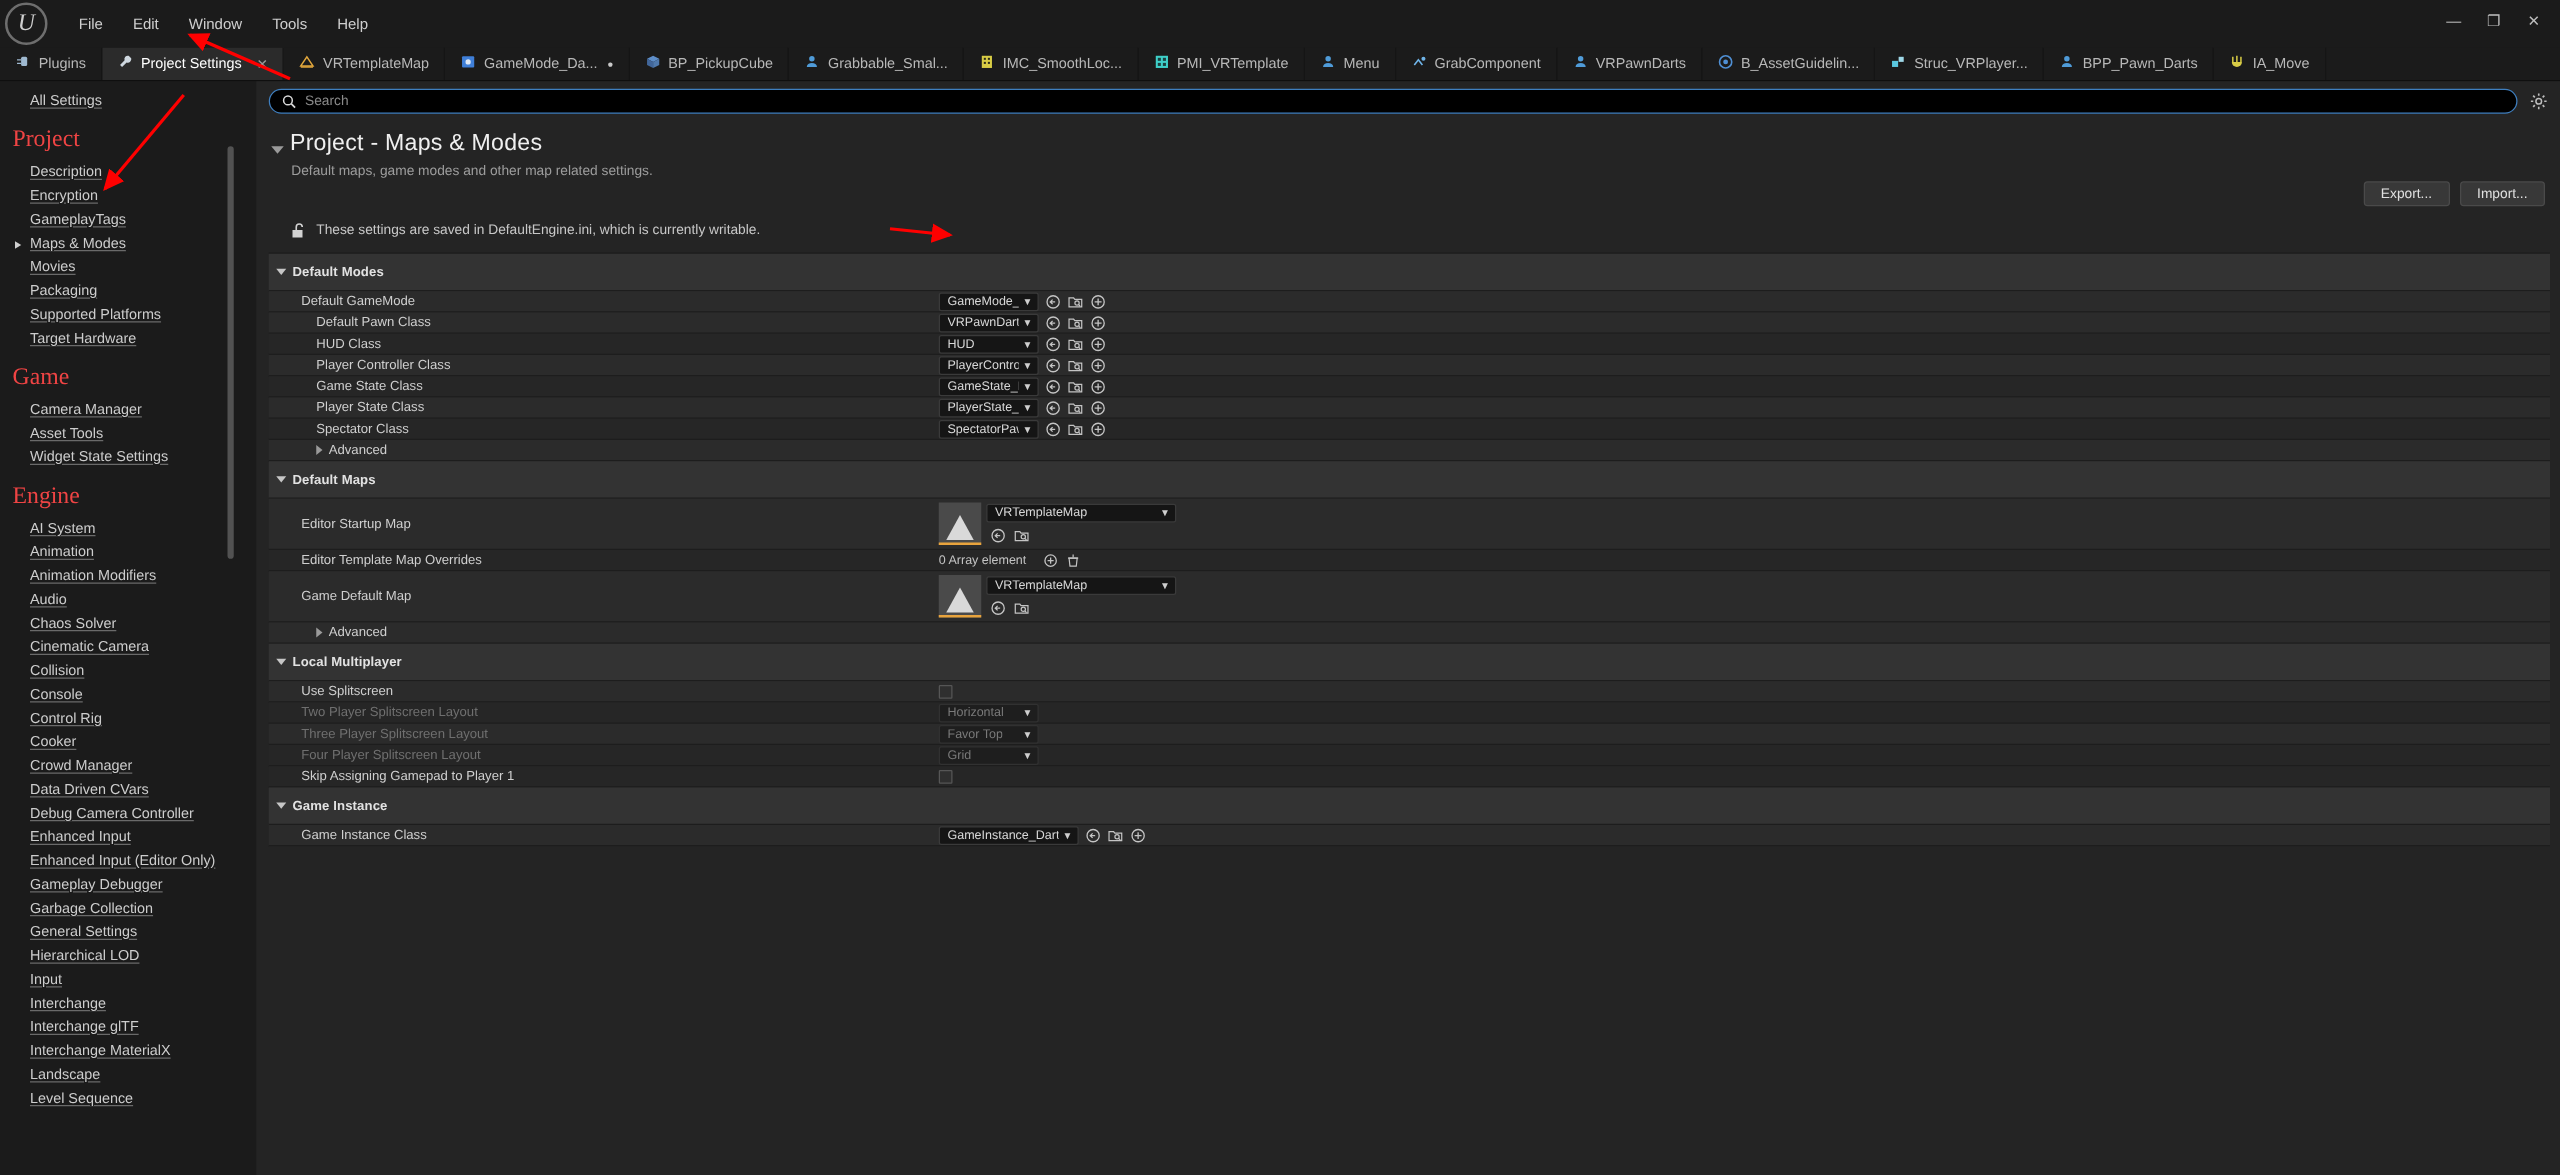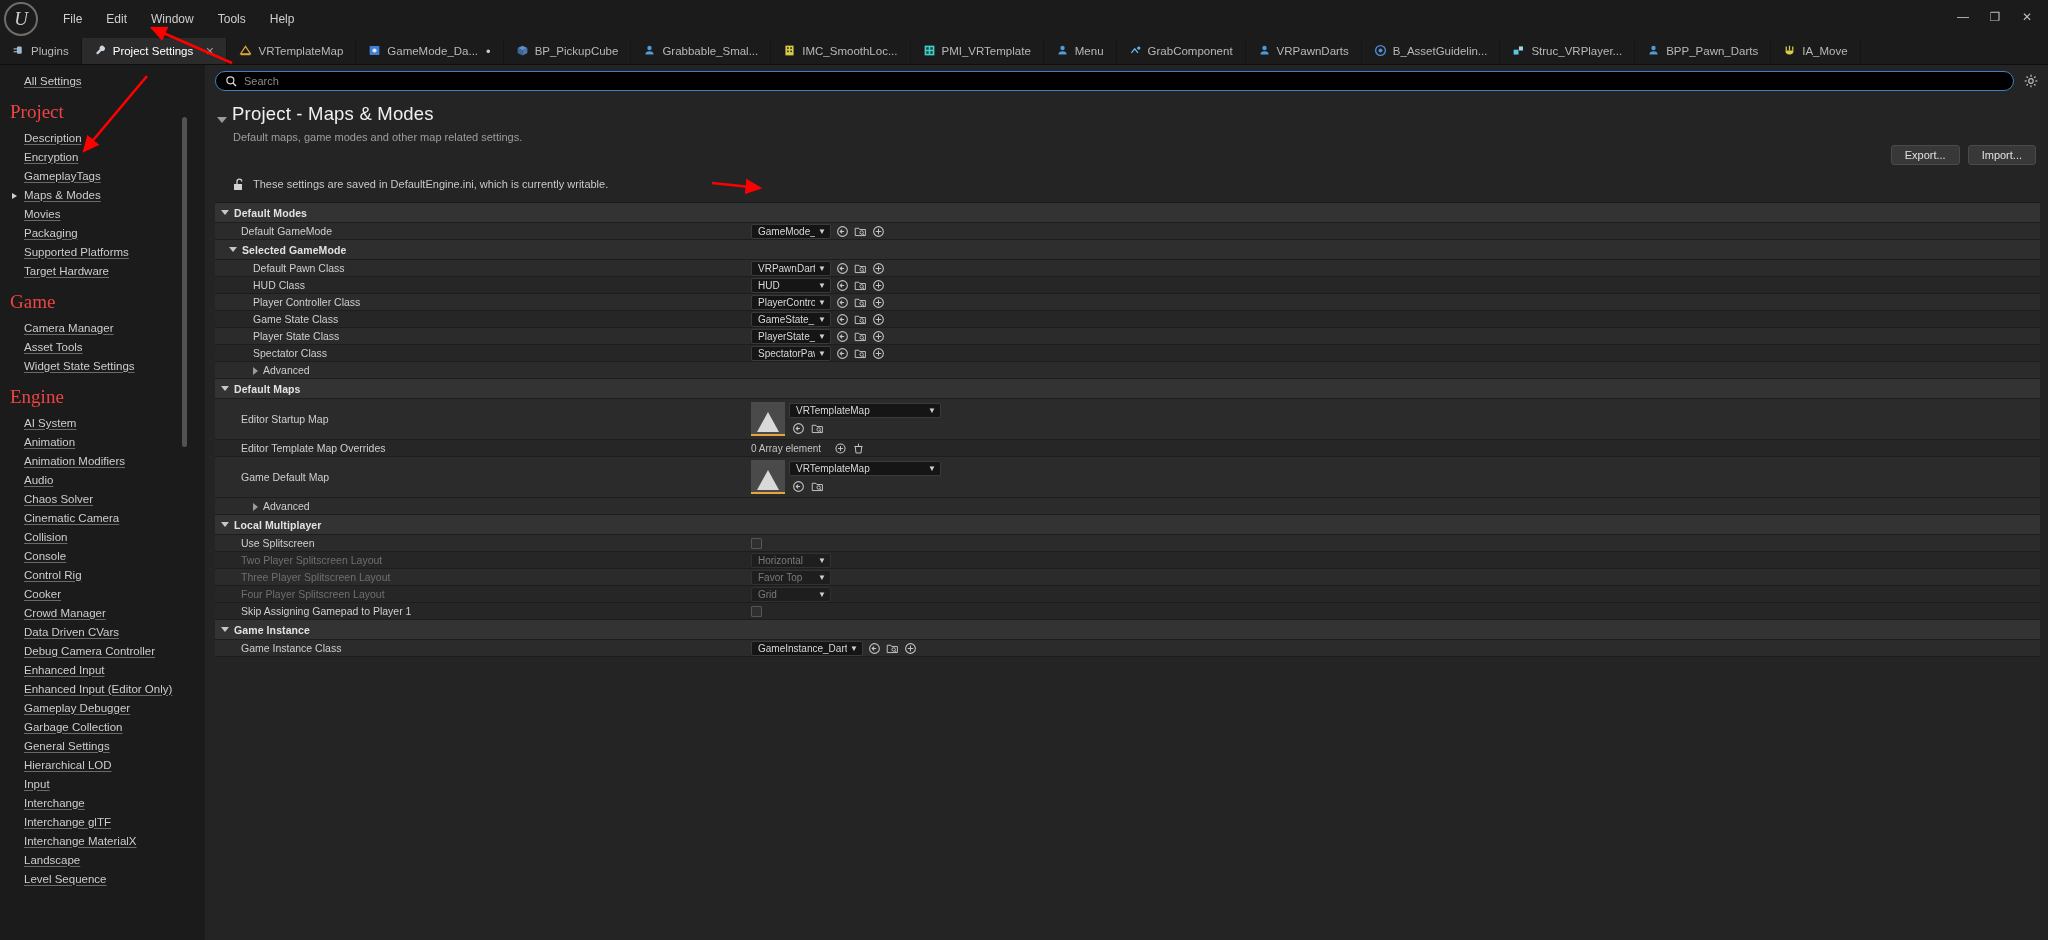--- a/index.html
+++ b/index.html
@@ -89,21 +89,21 @@
   .topbtns { position: absolute; right: 12px; top: 48px; display: flex; gap: 8px; }
   .tbtn {
     background: #383838; border: 1px solid #4a4a4a; border-radius: 3px;
     font-size: 11px; color: #e0e0e0; padding: 3px 13px;
   }
   .writable-row { display: flex; gap: 8px; padding: 7px 0 7px 26px; font-size: 11px; color: #c8c8c8; margin-top: 28px; }
 
   
   .proptable { margin: 4px 8px 0 8px; border-top: 1px solid #1b1b1b; }
   .cat-row {
-    background: #333333; height: 20px; display: flex; align-items: center;
+    background: #333333; height: 30px; display: flex; align-items: center;
     padding-left: 6px; gap: 5px; border-bottom: 1px solid #1d1d1d;
   }
   .cat-row .tri { width: 0; height: 0; border-left: 4px solid transparent; border-right: 4px solid transparent; border-top: 5px solid #c6c6c6; }
   .cat-label { font-size: 10.5px; color: #e2e2e2; font-weight: bold; letter-spacing: .1px; }
 
   .prow {
     display: flex; align-items: center; min-height: 17px;
     border-bottom: 1px solid #1d1d1d; background: #2b2b2b;
   }
   .prow.alt { background: #262626; }
@@ -408,24 +408,20 @@
                 </span>
                 <span class="iconbtn">
     <svg width="13" height="13" viewBox="0 0 16 16">
                     <circle cx="8" cy="8" r="6" fill="none" stroke="#c4c4c4" stroke-width="1.3"></circle>
                     <line x1="8" y1="4.6" x2="8" y2="11.4" stroke="#c4c4c4" stroke-width="1.3"></line>
                     <line x1="4.6" y1="8" x2="11.4" y2="8" stroke="#c4c4c4" stroke-width="1.3"></line>
                   </svg>
                 </span>
               </div>
 </div>
-            <div class="cat-row" style="background:#2e2e2e;padding-left:14px">
-  <span class="tri"></span>
-  <span class="cat-label">Selected GameMode</span>
-</div>
             <div class="prow ">
     <div class="pname indent2">Default Pawn Class</div>
     <div class="pvalue">
                 <span class="dd w80 ">
       <span class="ddtext">VRPawnDarts</span>
       <span class="chev">▼</span>
     </span>
                 <span class="iconbtn">
     <svg width="13" height="13" viewBox="0 0 16 16">
                     <circle cx="8" cy="8" r="6" fill="none" stroke="#c4c4c4" stroke-width="1.3"></circle>

